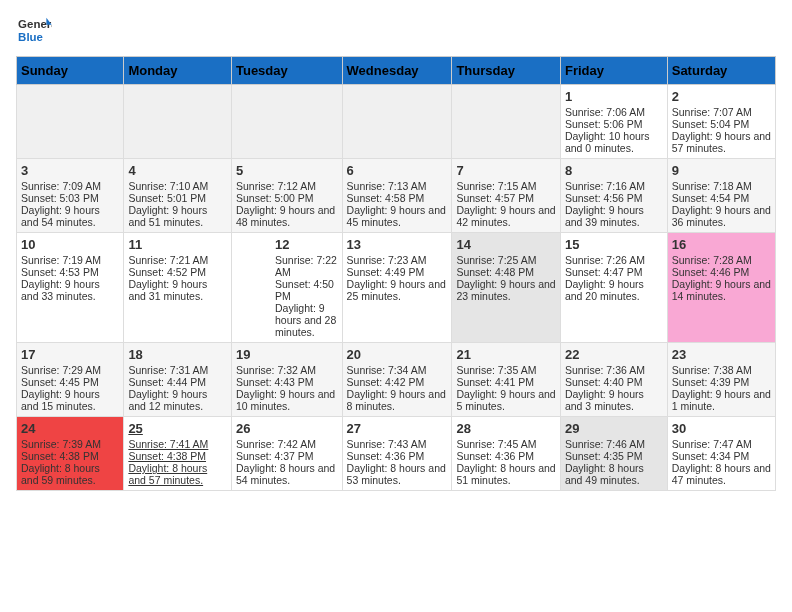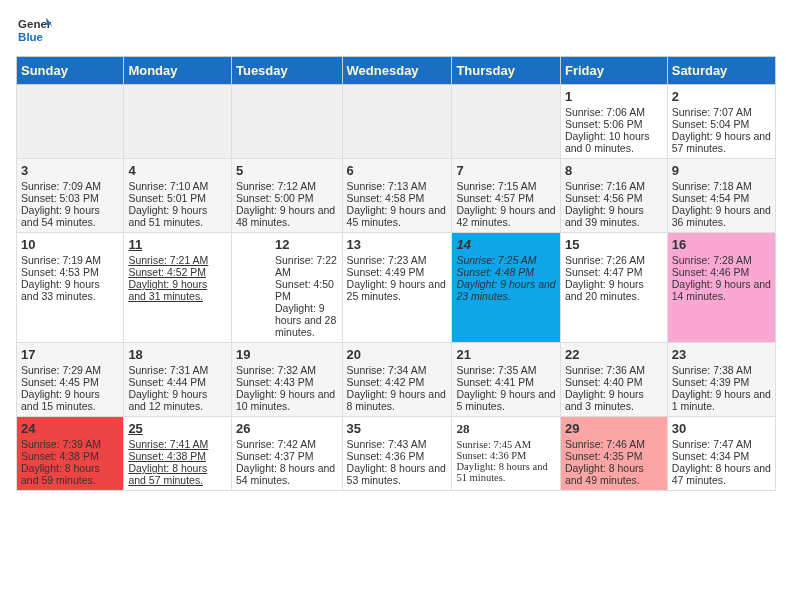--- a/index.html
+++ b/index.html
@@ -24,21 +24,21 @@
     .logo-icon {
       width: 36px;
       height: 30px;
     }
     .title-section { text-align: right; }
     .month-title { font-size: 36px; font-weight: bold; color: #333; }
     .location-title { font-size: 16px; color: #555; }
     .calendar { width: 100%; border-collapse: collapse; }
     .calendar thead tr th {
       background: #1a6fc4;
-      color: #fef9c3;
+      color: #000000;
       font-size: 13px;
       padding: 6px 4px;
       text-align: left;
       border: 1px solid #ccc;
     }
     .calendar tbody tr td {
       border: 1px solid #ddd;
       vertical-align: top;
       padding: 4px;
       width: 113px;
@@ -106,39 +106,39 @@
         <td style="background: rgb(245, 245, 245);"><span class="day-number">3</span><span>Sunrise: 7:09 AM</span><br><span>Sunset: 5:03 PM</span><br><span>Daylight: 9 hours and 54 minutes.</span></td>
         <td style="background: rgb(245, 245, 245);"><span class="day-number">4</span><span>Sunrise: 7:10 AM</span><br><span>Sunset: 5:01 PM</span><br><span>Daylight: 9 hours and 51 minutes.</span></td>
         <td style="background: rgb(245, 245, 245);"><span class="day-number">5</span><span>Sunrise: 7:12 AM</span><br><span>Sunset: 5:00 PM</span><br><span>Daylight: 9 hours and 48 minutes.</span></td>
         <td style="background: rgb(245, 245, 245);"><span class="day-number">6</span><span>Sunrise: 7:13 AM</span><br><span>Sunset: 4:58 PM</span><br><span>Daylight: 9 hours and 45 minutes.</span></td>
         <td style="background: rgb(245, 245, 245);"><span class="day-number">7</span><span>Sunrise: 7:15 AM</span><br><span>Sunset: 4:57 PM</span><br><span>Daylight: 9 hours and 42 minutes.</span></td>
         <td style="background: rgb(245, 245, 245);"><span class="day-number">8</span><span>Sunrise: 7:16 AM</span><br><span>Sunset: 4:56 PM</span><br><span>Daylight: 9 hours and 39 minutes.</span></td>
         <td style="background: rgb(245, 245, 245);"><span class="day-number">9</span><span>Sunrise: 7:18 AM</span><br><span>Sunset: 4:54 PM</span><br><span>Daylight: 9 hours and 36 minutes.</span></td>
       </tr>
       <tr>
         <td style="background: rgb(255, 255, 255);"><span class="day-number">10</span><span>Sunrise: 7:19 AM</span><br><span>Sunset: 4:53 PM</span><br><span>Daylight: 9 hours and 33 minutes.</span></td>
-        <td style="background: rgb(255, 255, 255); text-decoration: underline;"><span class="day-number">11</span><span>Sunrise: 7:21 AM</span><br><span>Sunset: 4:52 PM</span><br><span>Daylight: 9 hours and 31 minutes.</span></td>
+        <td style="background: rgb(255, 255, 255);"><span class="day-number">11</span><span>Sunrise: 7:21 AM</span><br><span>Sunset: 4:52 PM</span><br><span>Daylight: 9 hours and 31 minutes.</span></td>
         <td style="background: rgb(255, 255, 255); padding-left: 43px;"><span class="day-number">12</span><span>Sunrise: 7:22 AM</span><br><span>Sunset: 4:50 PM</span><br><span>Daylight: 9 hours and 28 minutes.</span></td>
         <td style="background: rgb(255, 255, 255);"><span class="day-number">13</span><span>Sunrise: 7:23 AM</span><br><span>Sunset: 4:49 PM</span><br><span>Daylight: 9 hours and 25 minutes.</span></td>
-        <td style="background: #0ea5e9; font-style: italic;"><span class="day-number">14</span><span>Sunrise: 7:25 AM</span><br><span>Sunset: 4:48 PM</span><br><span>Daylight: 9 hours and 23 minutes.</span></td>
+        <td style="background: #e5e5e5;"><span class="day-number">14</span><span>Sunrise: 7:25 AM</span><br><span>Sunset: 4:48 PM</span><br><span>Daylight: 9 hours and 23 minutes.</span></td>
         <td style="background: rgb(255, 255, 255);"><span class="day-number">15</span><span>Sunrise: 7:26 AM</span><br><span>Sunset: 4:47 PM</span><br><span>Daylight: 9 hours and 20 minutes.</span></td>
         <td style="background: #f9a8d4;"><span class="day-number">16</span><span>Sunrise: 7:28 AM</span><br><span>Sunset: 4:46 PM</span><br><span>Daylight: 9 hours and 14 minutes.</span></td>
       </tr>
       <tr>
         <td style="background: rgb(245, 245, 245);"><span class="day-number">17</span><span>Sunrise: 7:29 AM</span><br><span>Sunset: 4:45 PM</span><br><span>Daylight: 9 hours and 15 minutes.</span></td>
         <td style="background: rgb(245, 245, 245);"><span class="day-number">18</span><span>Sunrise: 7:31 AM</span><br><span>Sunset: 4:44 PM</span><br><span>Daylight: 9 hours and 12 minutes.</span></td>
         <td style="background: rgb(245, 245, 245);"><span class="day-number">19</span><span>Sunrise: 7:32 AM</span><br><span>Sunset: 4:43 PM</span><br><span>Daylight: 9 hours and 10 minutes.</span></td>
         <td style="background: rgb(245, 245, 245);"><span class="day-number">20</span><span>Sunrise: 7:34 AM</span><br><span>Sunset: 4:42 PM</span><br><span>Daylight: 9 hours and 8 minutes.</span></td>
         <td style="background: rgb(245, 245, 245);"><span class="day-number">21</span><span>Sunrise: 7:35 AM</span><br><span>Sunset: 4:41 PM</span><br><span>Daylight: 9 hours and 5 minutes.</span></td>
         <td style="background: rgb(245, 245, 245);"><span class="day-number">22</span><span>Sunrise: 7:36 AM</span><br><span>Sunset: 4:40 PM</span><br><span>Daylight: 9 hours and 3 minutes.</span></td>
         <td style="background: rgb(245, 245, 245);"><span class="day-number">23</span><span>Sunrise: 7:38 AM</span><br><span>Sunset: 4:39 PM</span><br><span>Daylight: 9 hours and 1 minute.</span></td>
       </tr>
       <tr>
         <td style="background: #ef4444;"><span class="day-number">24</span><span>Sunrise: 7:39 AM</span><br><span>Sunset: 4:38 PM</span><br><span>Daylight: 8 hours and 59 minutes.</span></td>
         <td style="background: rgb(255, 255, 255); text-decoration: underline;"><span class="day-number">25</span><span>Sunrise: 7:41 AM</span><br><span>Sunset: 4:38 PM</span><br><span>Daylight: 8 hours and 57 minutes.</span></td>
         <td style="background: rgb(255, 255, 255);"><span class="day-number">26</span><span>Sunrise: 7:42 AM</span><br><span>Sunset: 4:37 PM</span><br><span>Daylight: 8 hours and 54 minutes.</span></td>
-        <td style="background: rgb(255, 255, 255);"><span class="day-number">35</span><span>Sunrise: 7:43 AM</span><br><span>Sunset: 4:36 PM</span><br><span>Daylight: 8 hours and 53 minutes.</span></td>
-        <td style="background: rgb(255, 255, 255); font-family: Liberation Serif, serif;"><span class="day-number">28</span><span>Sunrise: 7:45 AM</span><br><span>Sunset: 4:36 PM</span><br><span>Daylight: 8 hours and 51 minutes.</span></td>
-        <td style="background: #fca5a5;"><span class="day-number">29</span><span>Sunrise: 7:46 AM</span><br><span>Sunset: 4:35 PM</span><br><span>Daylight: 8 hours and 49 minutes.</span></td>
+        <td style="background: rgb(255, 255, 255);"><span class="day-number">27</span><span>Sunrise: 7:43 AM</span><br><span>Sunset: 4:36 PM</span><br><span>Daylight: 8 hours and 53 minutes.</span></td>
+        <td style="background: rgb(255, 255, 255);"><span class="day-number">28</span><span>Sunrise: 7:45 AM</span><br><span>Sunset: 4:36 PM</span><br><span>Daylight: 8 hours and 51 minutes.</span></td>
+        <td style="background: #e5e5e5;"><span class="day-number">29</span><span>Sunrise: 7:46 AM</span><br><span>Sunset: 4:35 PM</span><br><span>Daylight: 8 hours and 49 minutes.</span></td>
         <td style="background: rgb(255, 255, 255);"><span class="day-number">30</span><span>Sunrise: 7:47 AM</span><br><span>Sunset: 4:34 PM</span><br><span>Daylight: 8 hours and 47 minutes.</span></td>
       </tr>
     </tbody>
 </table>
 
 </body></html>

